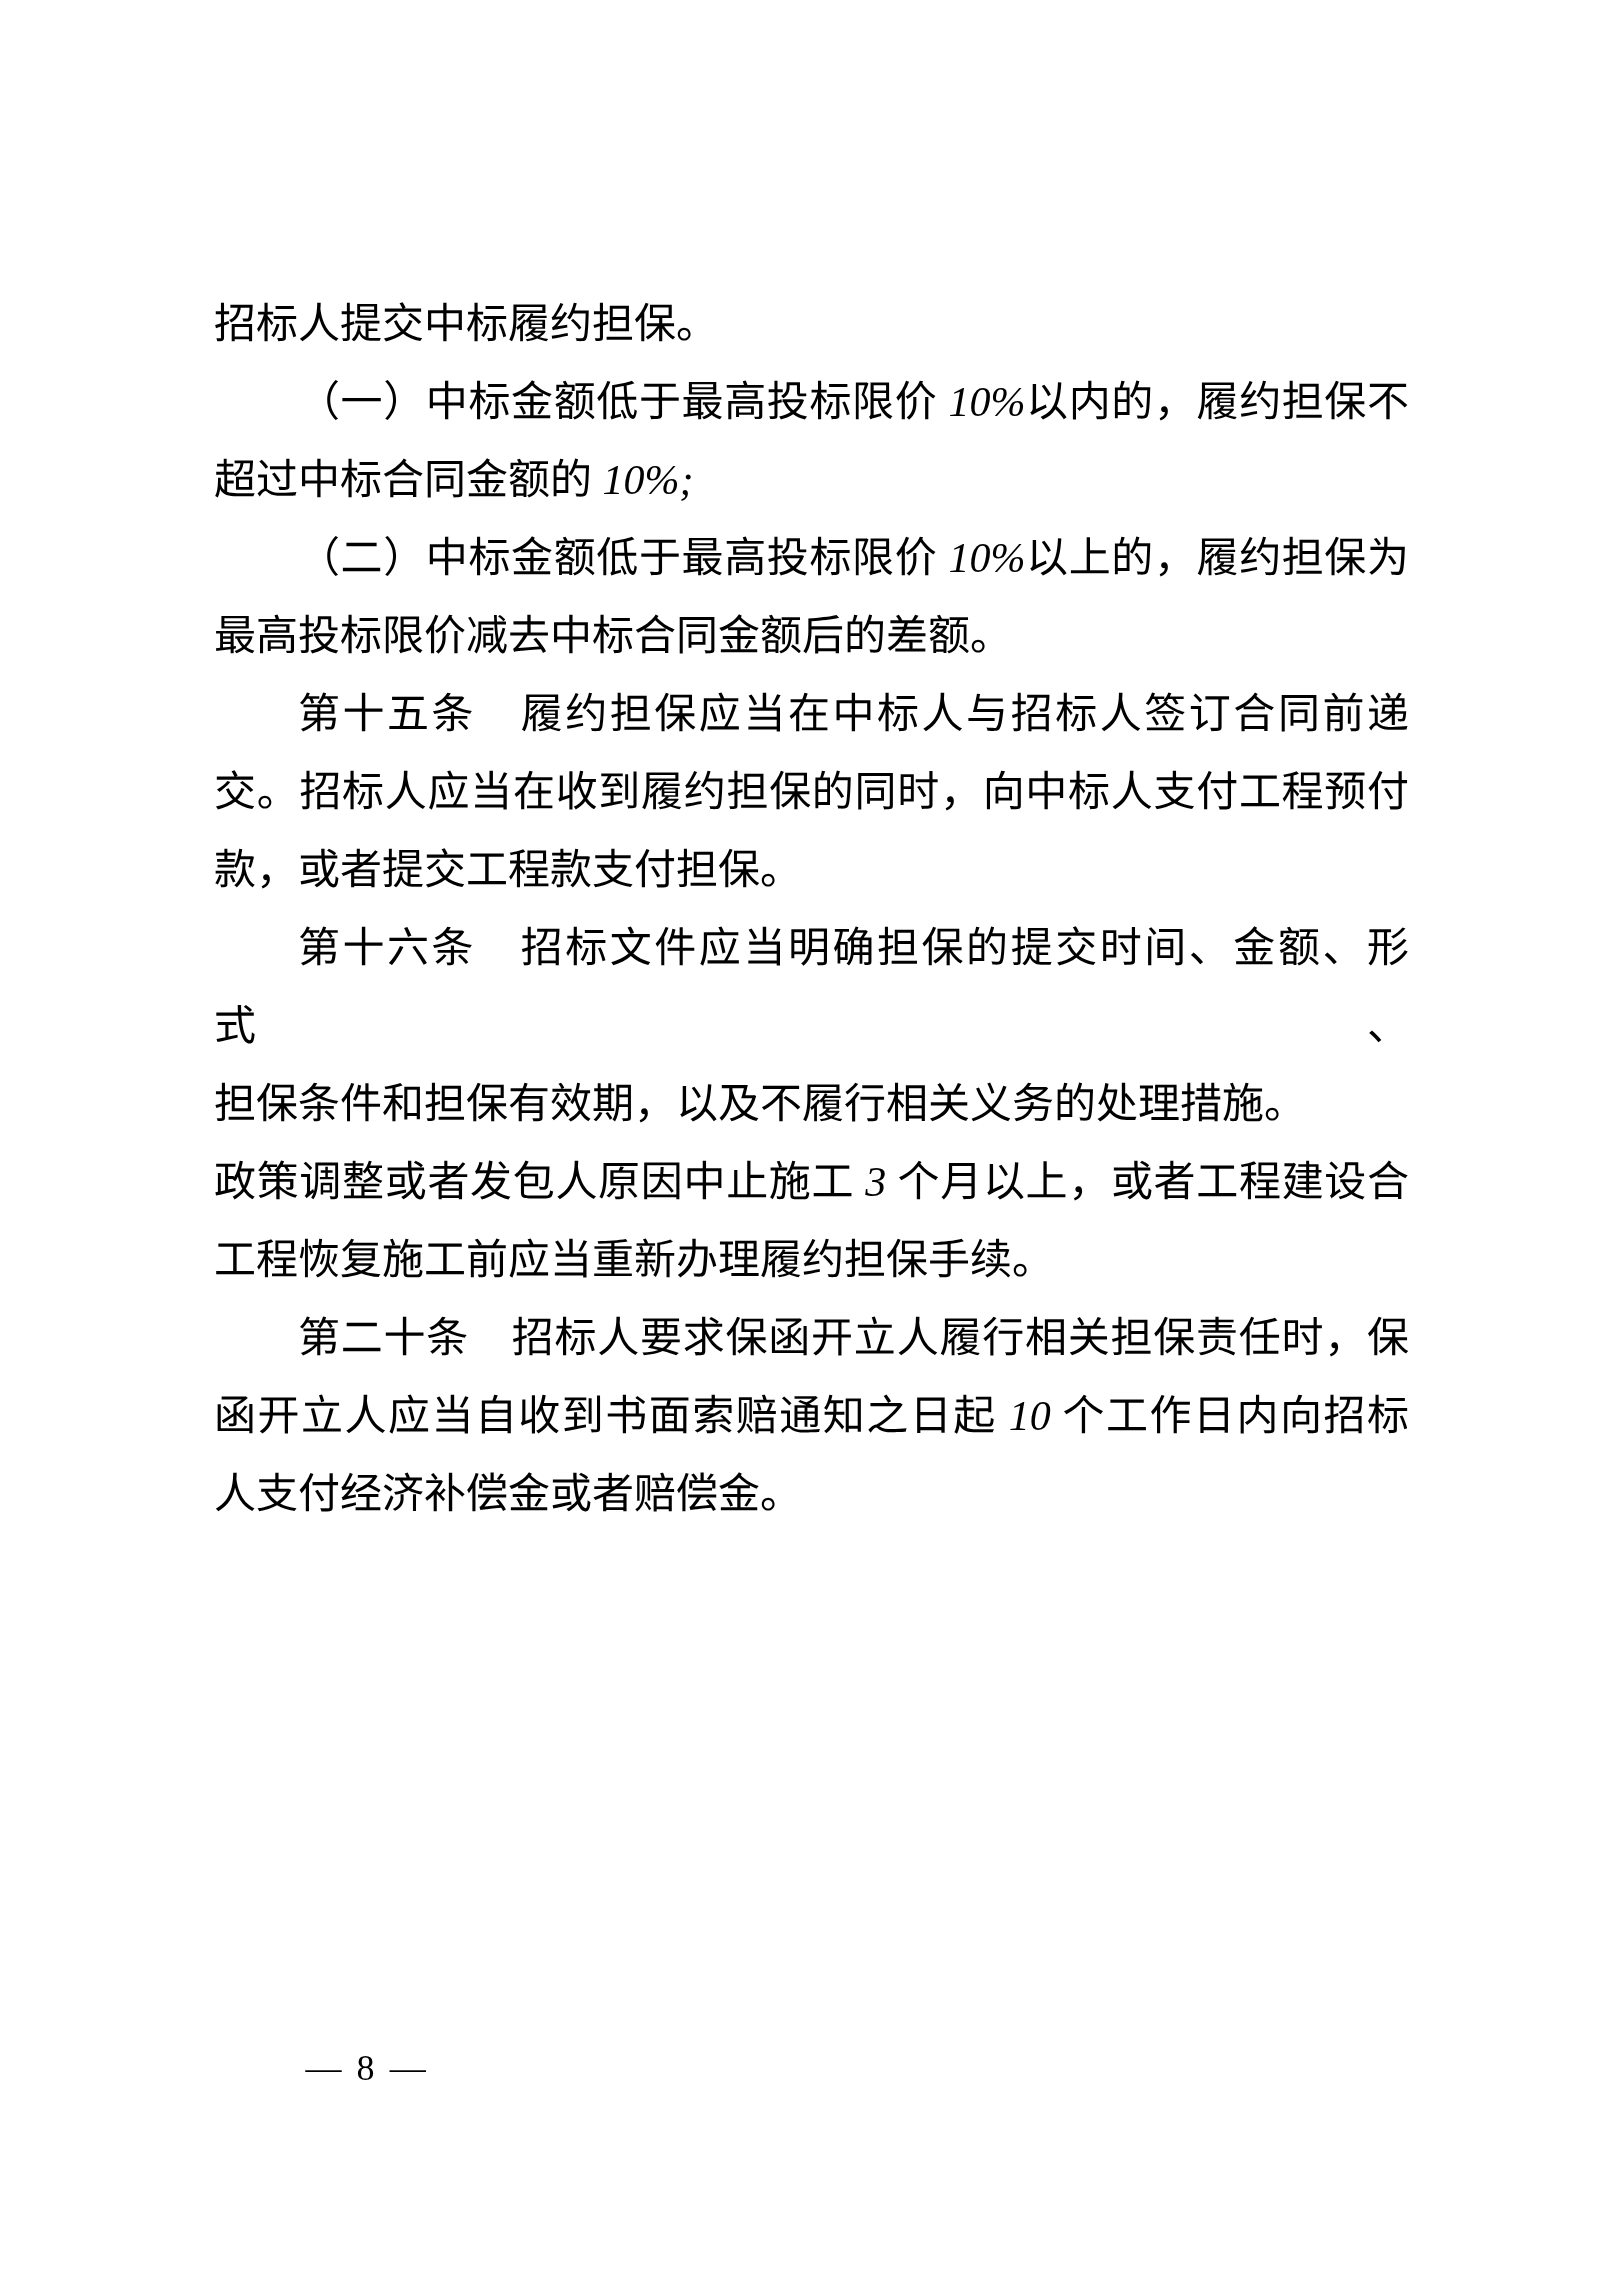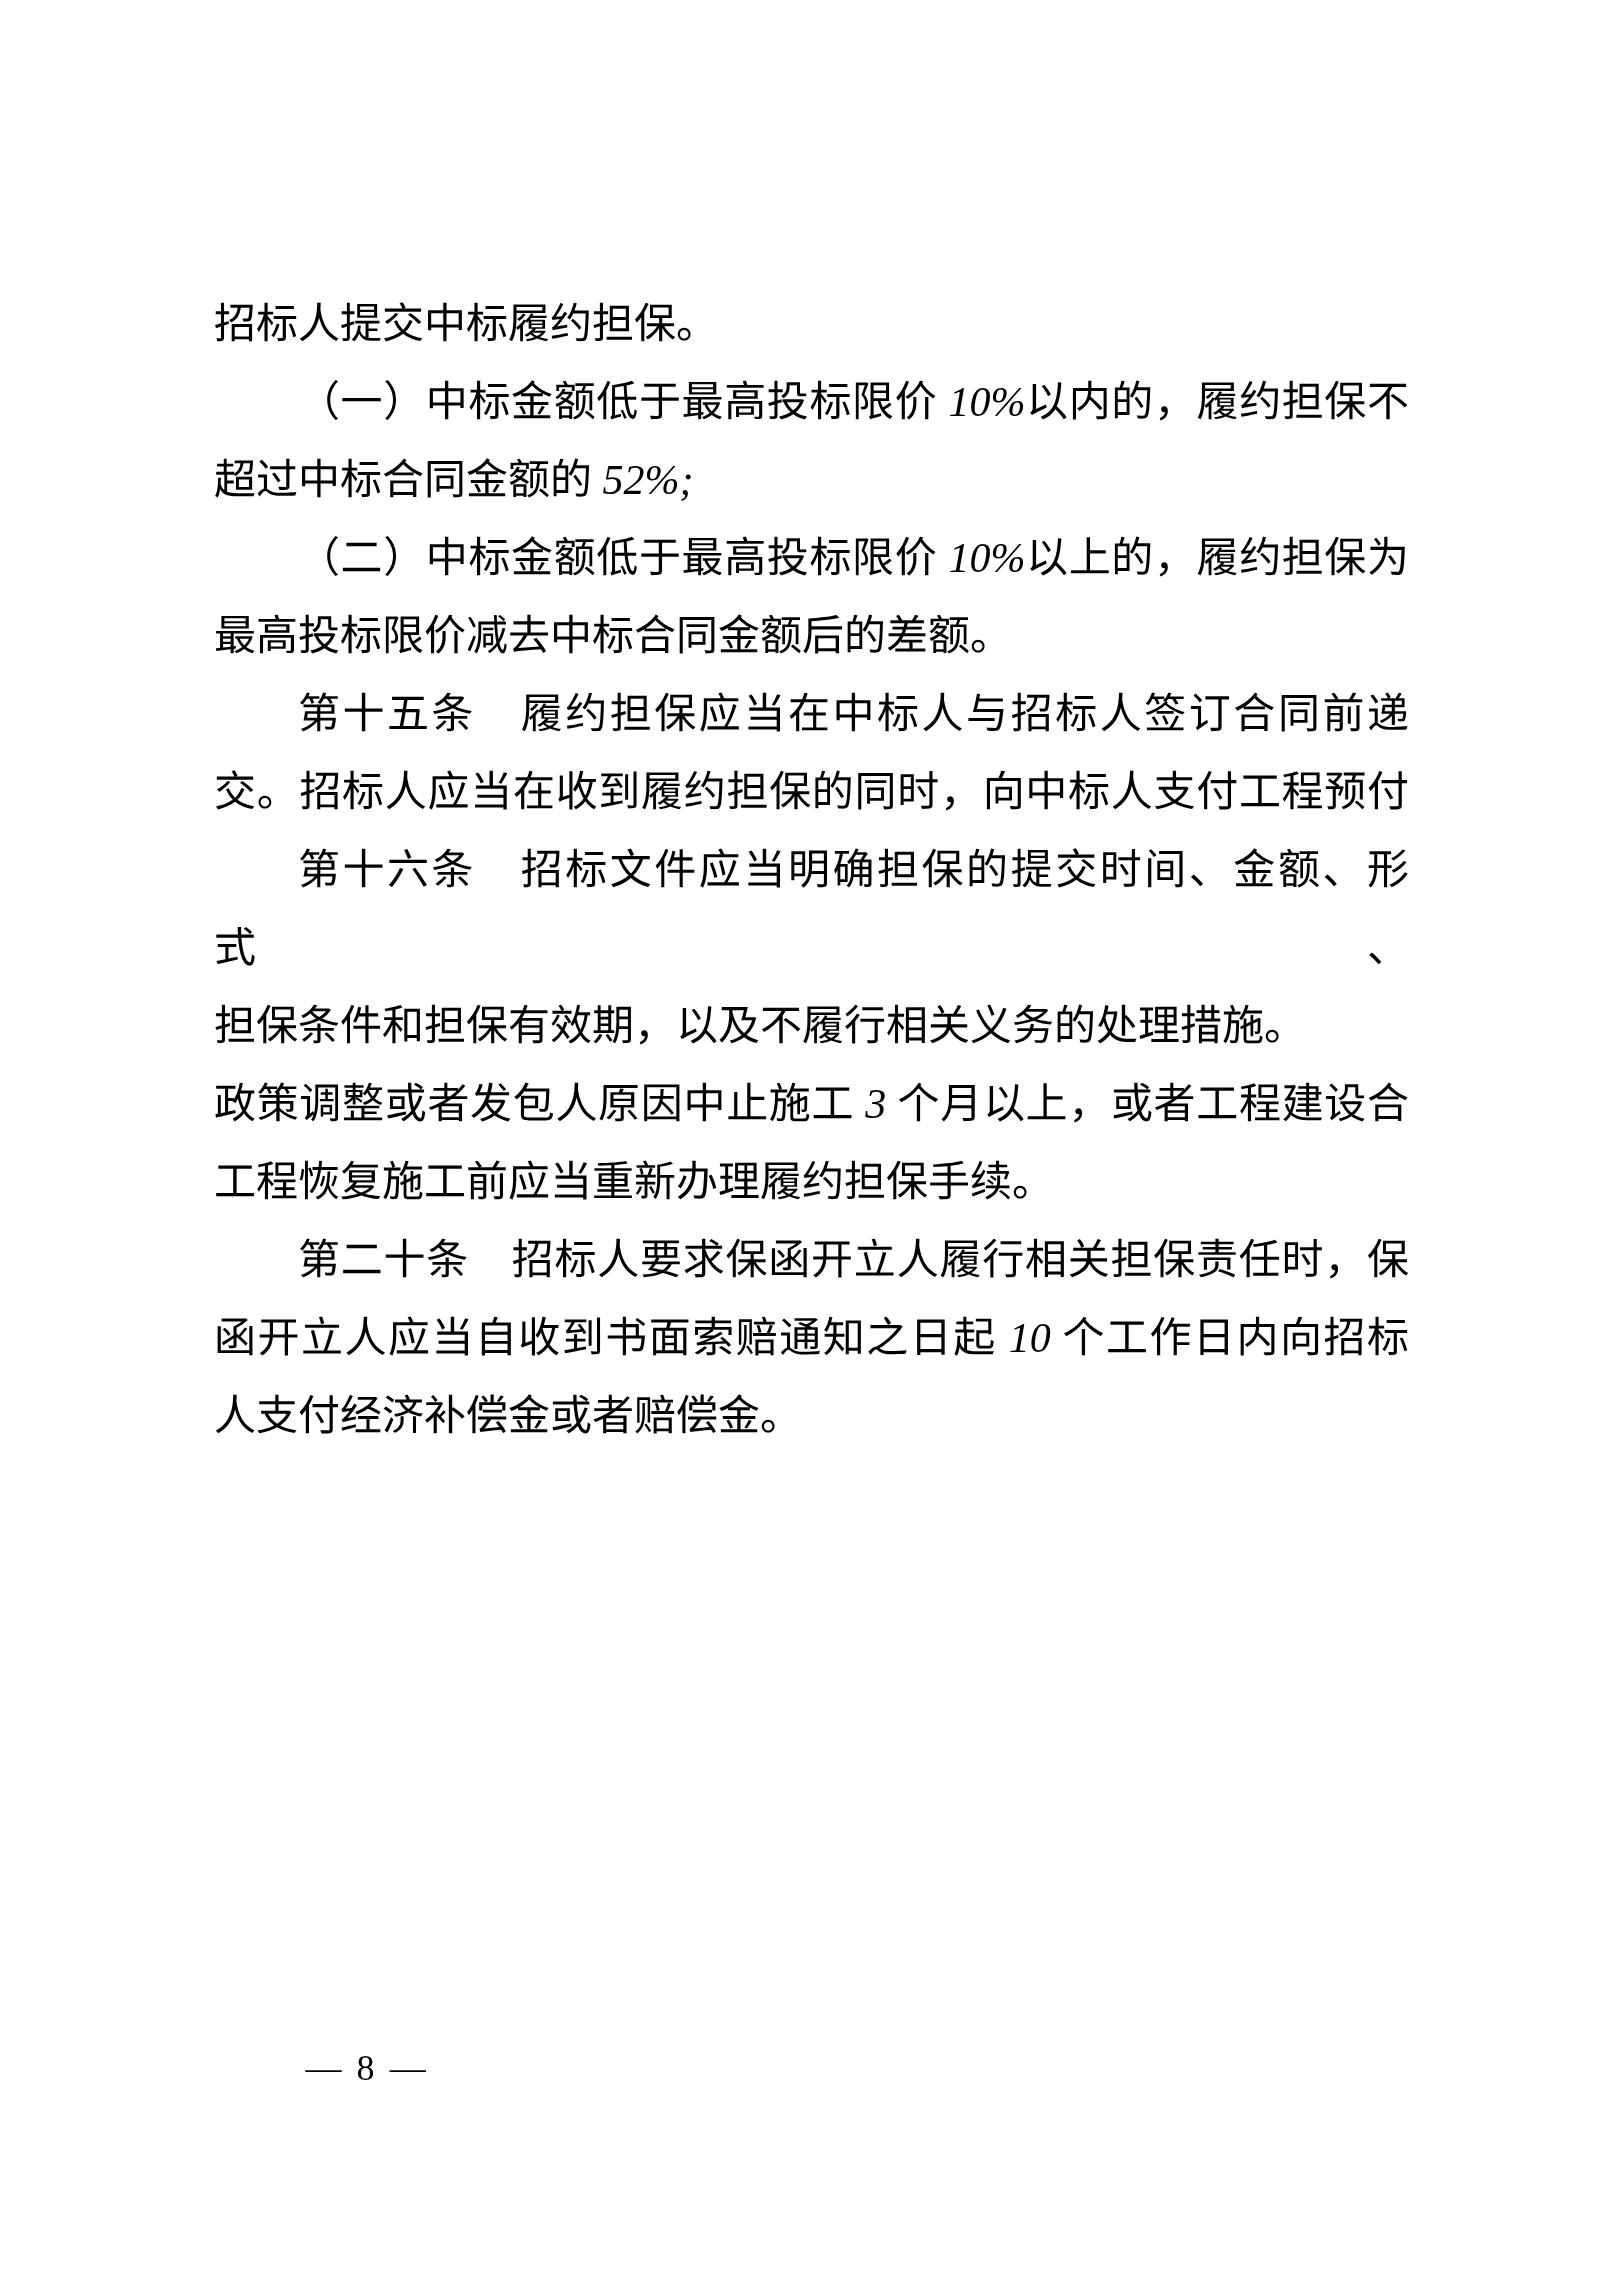--- a/index.html
+++ b/index.html
@@ -55,31 +55,32 @@
 <div class="page">
 
   <div class="content">
 
     <p class="para">
       <span class="line">招标人提交中标履约担保。</span>
     </p>
 
     <p class="para">
       <span class="line jl indent">（一）中标金额低于最高投标限价 10%以内的，履约担保不</span>
-      <span class="line">超过中标合同金额的 52%;</span>
+      <span class="line">超过中标合同金额的 10%;</span>
     </p>
 
     <p class="para">
       <span class="line jl indent">（二）中标金额低于最高投标限价 10%以上的，履约担保为</span>
       <span class="line">最高投标限价减去中标合同金额后的差额。</span>
     </p>
 
     <p class="para">
       <span class="line jl indent">第十五条　履约担保应当在中标人与招标人签订合同前递</span>
       <span class="line jl">交。招标人应当在收到履约担保的同时，向中标人支付工程预付</span>
+      <span class="line">款，或者提交工程款支付担保。</span>
     </p>
 
     <p class="para">
       <span class="line jl indent">第十六条　招标文件应当明确担保的提交时间、金额、形式、</span>
       <span class="line">担保条件和担保有效期，以及不履行相关义务的处理措施。</span>
     </p>
 
 
     <p class="para">
       <span class="line jl">政策调整或者发包人原因中止施工 3 个月以上，或者工程建设合</span>

